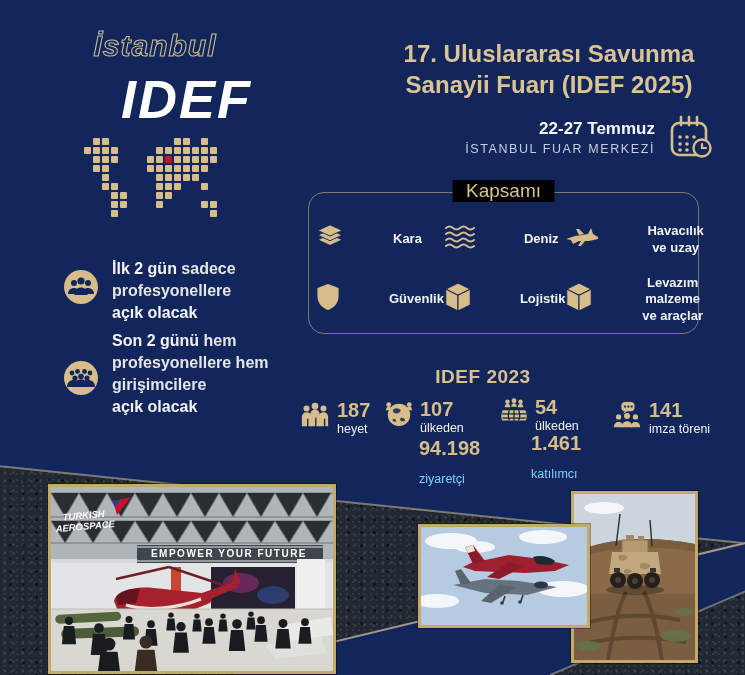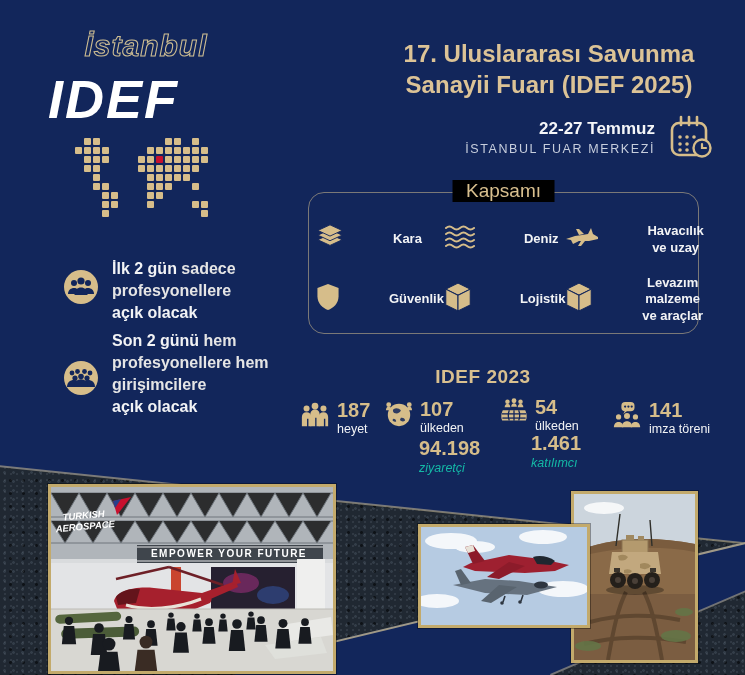--- a/index.html
+++ b/index.html
@@ -23,21 +23,21 @@
   .hairline{position:absolute;background:rgba(208,192,150,.55);height:2px;transform-origin:left top;z-index:2;}
   .hl-top{left:-2px;top:465px;width:755px;transform:rotate(5.9deg);}
   .navy-stripe{
     position:absolute;left:233px;top:665px;width:730px;height:130px;
     background:#12265b;border-top:2px solid rgba(208,192,150,.75);
     transform:rotate(-13.5deg);transform-origin:left top;z-index:2;
   }
   .band-corner{position:absolute;inset:0;clip-path:polygon(552px 675px,745px 592px,745px 675px);z-index:2;}
   .hl-corner{left:550px;top:674px;width:220px;transform:rotate(-23.2deg);background:rgba(208,192,150,.5);}
   
-  .logo{position:absolute;left:48px;top:26px;width:195px;text-align:left;z-index:3;}
+  .logo{position:absolute;left:57px;top:26px;width:195px;text-align:right;z-index:3;}
   .logo-name{
     color:#ffffff;font-size:54px;font-weight:700;font-style:italic;
     letter-spacing:2px;line-height:1;margin-top:2px;
   }
   .map{display:grid;grid-template-columns:repeat(16,7px);gap:2px;justify-content:center;margin-top:12px;}
   .mc{width:7px;height:7px;border-radius:1px;}
   .mc.g{background:#d6bd8a;}
   .mc.r{background:#c8102e;}
   
   .title{
@@ -77,21 +77,21 @@
   .idef-title{
     position:absolute;left:383px;top:366px;width:200px;text-align:center;
     color:#d9c08f;font-size:19px;font-weight:700;letter-spacing:.5px;z-index:3;
   }
   .stat{position:absolute;display:flex;align-items:flex-start;z-index:3;}
   .stat .txt{margin-left:7px;}
   .stat .val{color:#d6bd8a;font-size:20px;font-weight:700;line-height:1;}
   .stat .lab{color:#f2f3f5;font-size:12.5px;font-weight:500;margin-top:2px;}
   .substat{position:absolute;z-index:3;}
   .substat .val{color:#d6bd8a;font-size:20px;font-weight:700;line-height:1;}
-  .substat .lab{color:#14b8a6;font-size:12.5px;font-weight:500;margin-top:3px;font-style:italic;}
+  .substat .lab{color:#7dd3fc;font-size:12.5px;font-weight:500;margin-top:14px;}
   
   .photo{position:absolute;border:3px solid #c3aa6b;background:#cfd3d8;box-shadow:0 0 0 1px rgba(0,0,0,.35);}
   .ph-hall{left:48px;top:484px;width:282px;height:184px;z-index:5;}
   .ph-jets{left:418px;top:524px;width:166px;height:98px;z-index:5;}
   .ph-veh{left:571px;top:491px;width:121px;height:166px;z-index:4;}
   .photo svg{display:block;}
 </style>
 </head>
 <body>
 

